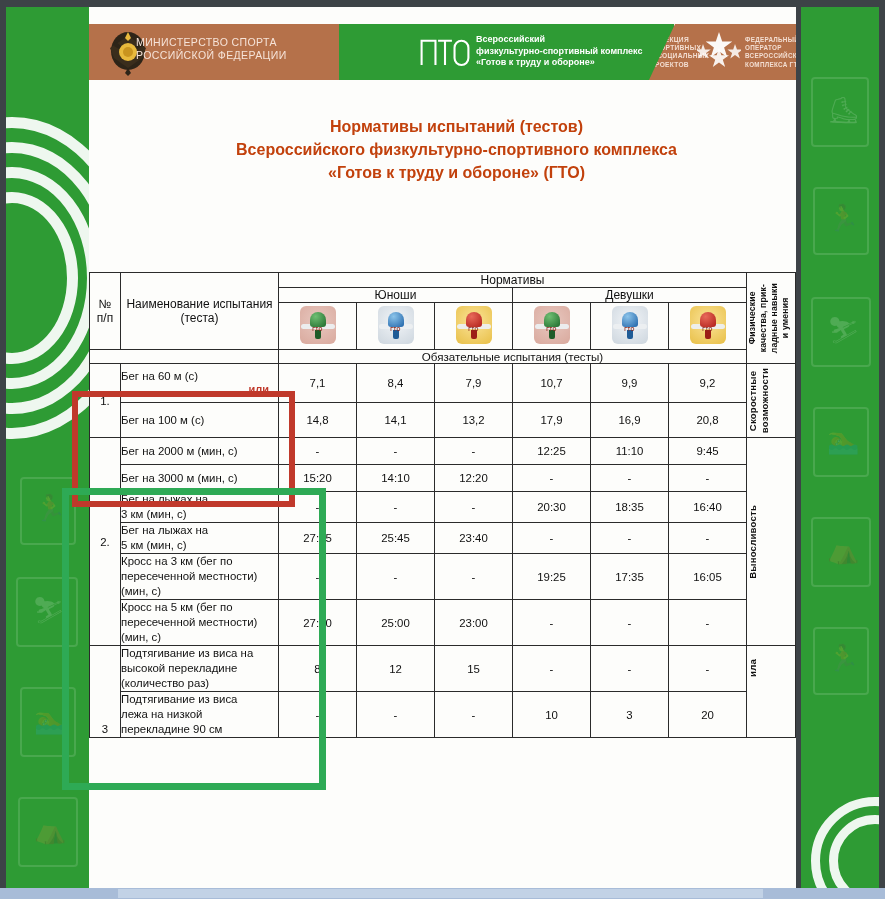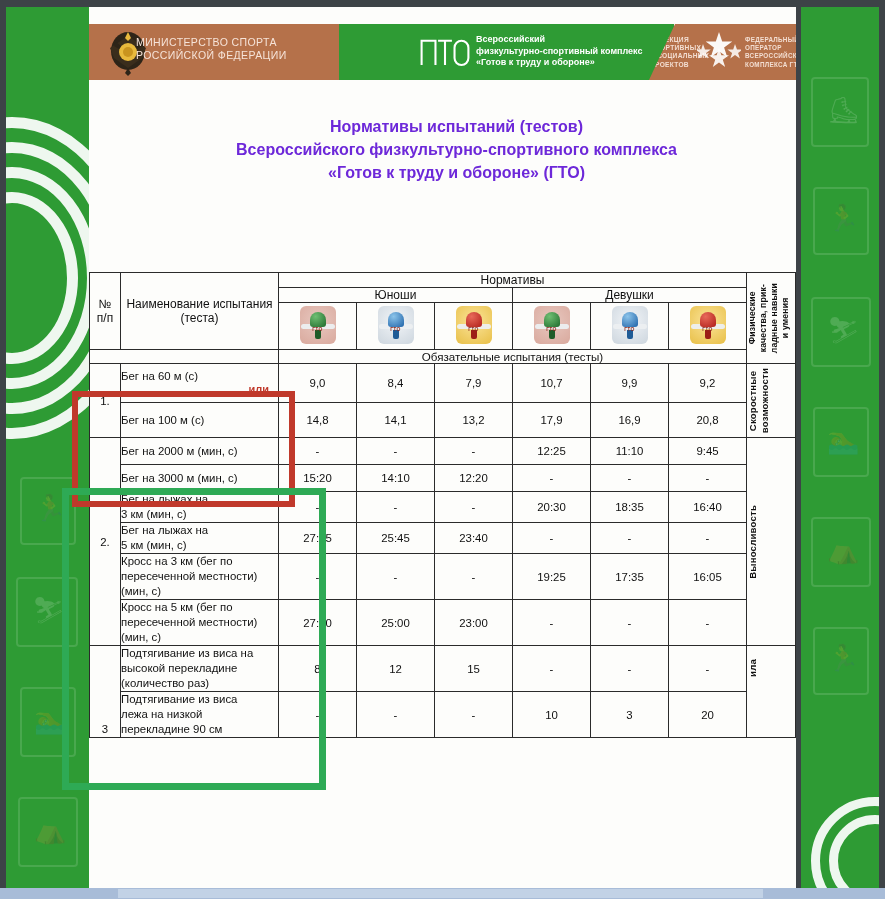--- a/index.html
+++ b/index.html
@@ -38,21 +38,21 @@
   .gto-txt{position:absolute;left:172px;top:10px;color:#fff;font-size:9px;font-weight:bold;
      line-height:11.5px;white-space:pre-line;}
   .dir-txt{position:absolute;left:1px;top:12px;color:#f3ded2;font-size:6.6px;font-weight:bold;
      line-height:8.2px;white-space:pre-line;letter-spacing:.3px;}
   .snow{position:absolute;left:48px;top:6px;width:44px;height:44px;}
   .fed-txt{position:absolute;left:96px;top:12px;color:#f3ded2;font-size:6.3px;font-weight:bold;
      line-height:8.2px;white-space:pre-line;letter-spacing:.3px;}
 
   
   .titles{position:absolute;left:0;top:108px;width:707px;text-align:center;}
-  .t1{font-size:16px;font-weight:bold;color:#6d28d9;line-height:23px;white-space:pre-line;margin-left:28px;}
+  .t1{font-size:16px;font-weight:bold;color:#c2410c;line-height:23px;white-space:pre-line;margin-left:28px;}
   .t2{margin-top:15px;font-size:14px;font-weight:bold;color:#111;line-height:22px;white-space:pre-line;}
 
   
   table.norm{position:absolute;left:0;top:265px;width:707px;border-collapse:collapse;
      table-layout:fixed;font-size:11.4px;color:#111;}
   table.norm td,table.norm th{border:1px solid #2b2b2b;padding:0;vertical-align:middle;
      background:#fdfdfb;font-weight:normal;}
   .c-np{width:30px;text-align:center;}
   .c-name{width:157px;}
   .c-val{width:62px;text-align:center;}
@@ -225,21 +225,21 @@
             <td class="c-val badgecell"><span class="badge b-silver"><span class="star"></span><span class="rib"></span><span class="dome"></span><span class="stem"></span><span class="lbl">ГТО</span></span></td>
             <td class="c-val badgecell"><span class="badge b-gold"><span class="star"></span><span class="rib"></span><span class="dome"></span><span class="stem"></span><span class="lbl">ГТО</span></span></td>
           </tr>
           <tr>
             <td colspan="2">&nbsp;</td>
             <td class="sect" colspan="6">Обязательные испытания (тесты)</td>
           </tr>
           <tr>
             <td class="c-np" rowspan="2">1.</td>
             <td class="c-name namecell">Бег на 60 м (с)<div class="ili">или</div></td>
-            <td class="c-val" style="height:26px">9,0</td>
+            <td class="c-val" style="height:26px">7,1</td>
             <td class="c-val" style="height:26px">8,4</td>
             <td class="c-val" style="height:26px">7,9</td>
             <td class="c-val" style="height:26px">10,7</td>
             <td class="c-val" style="height:26px">9,9</td>
             <td class="c-val" style="height:26px">9,2</td>
             <td class="c-qual" rowspan="2">
               <div class="vert">Скоростные<br>возможности</div>
             </td>
           </tr>
           <tr>

